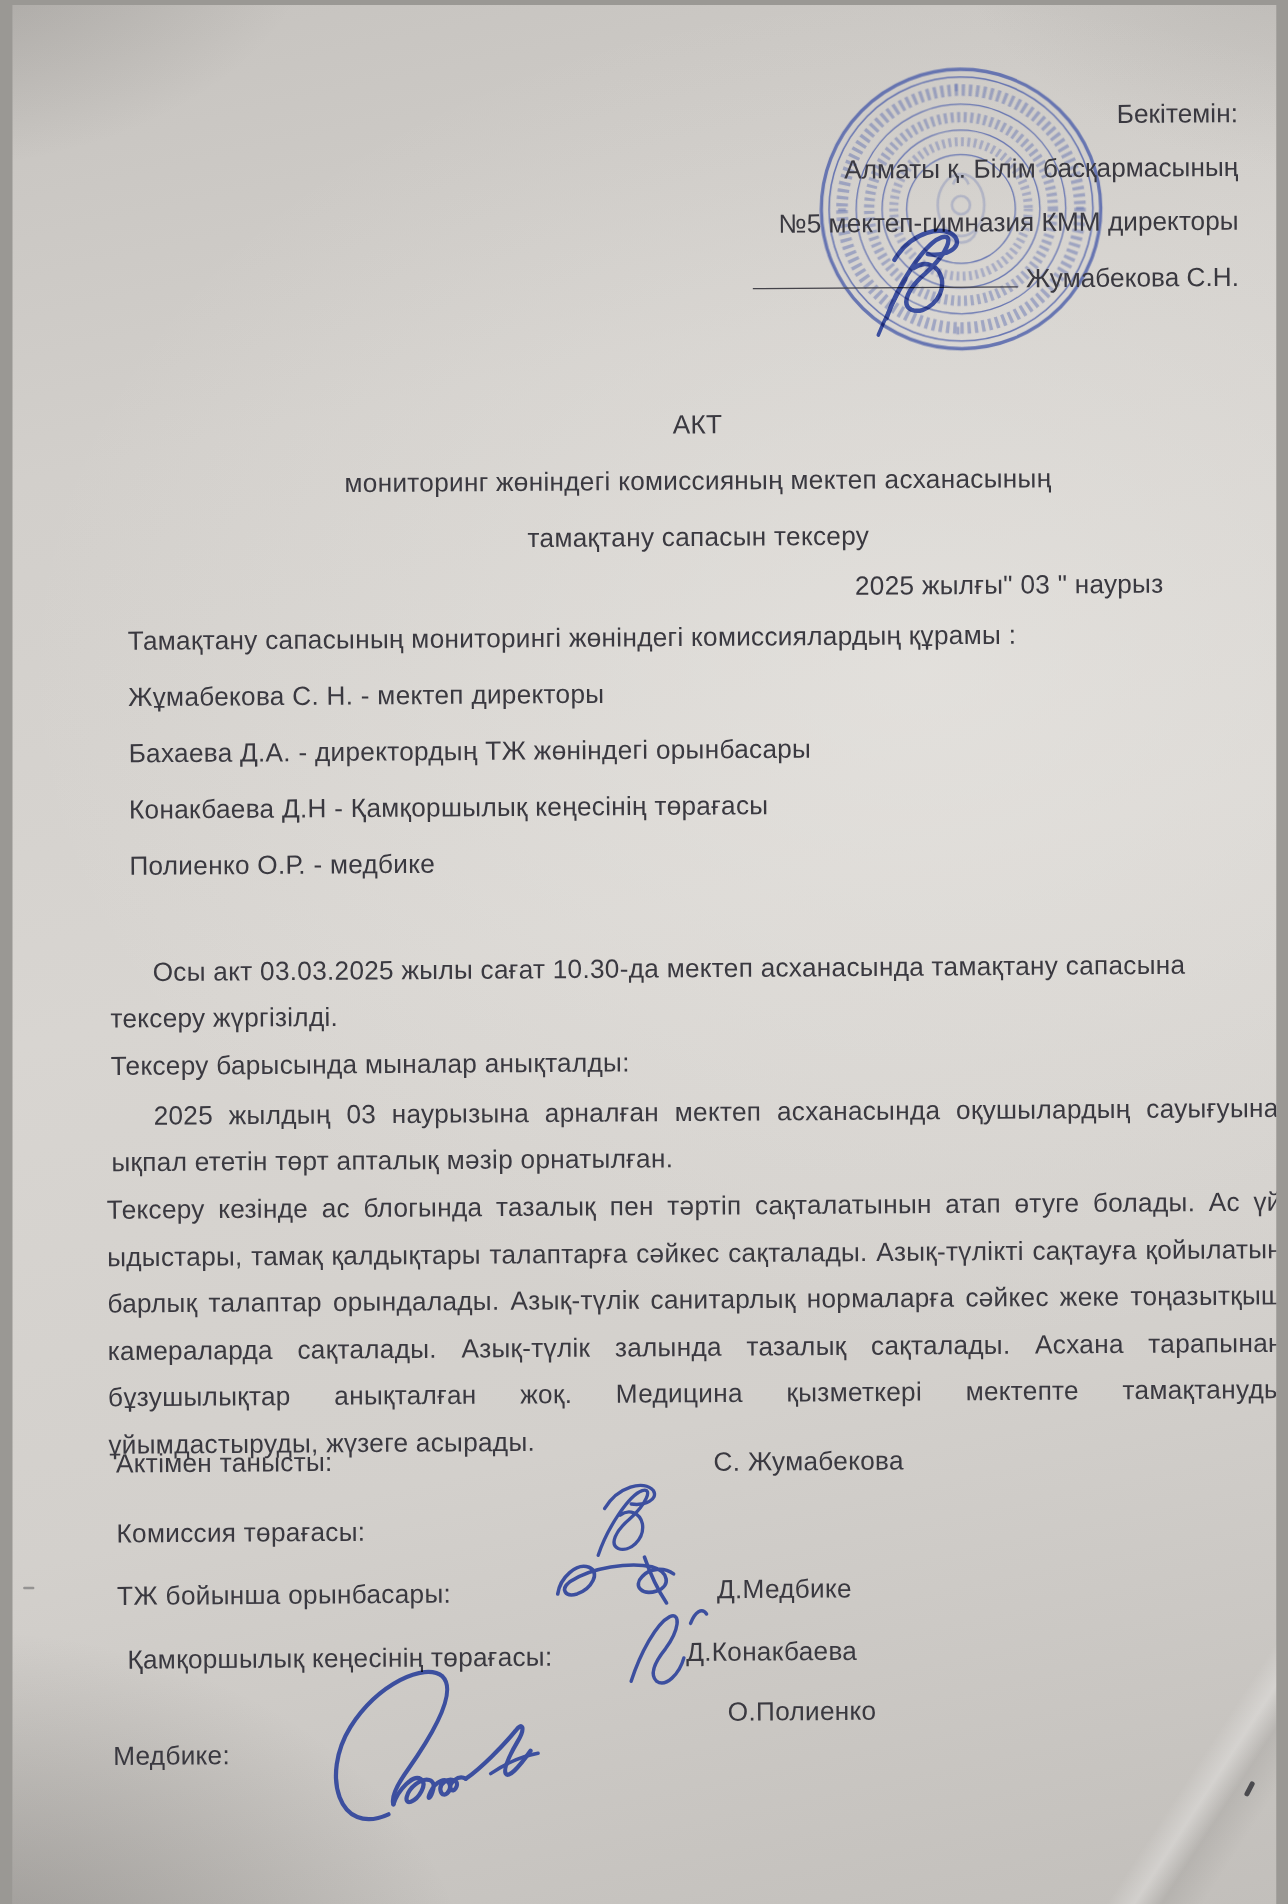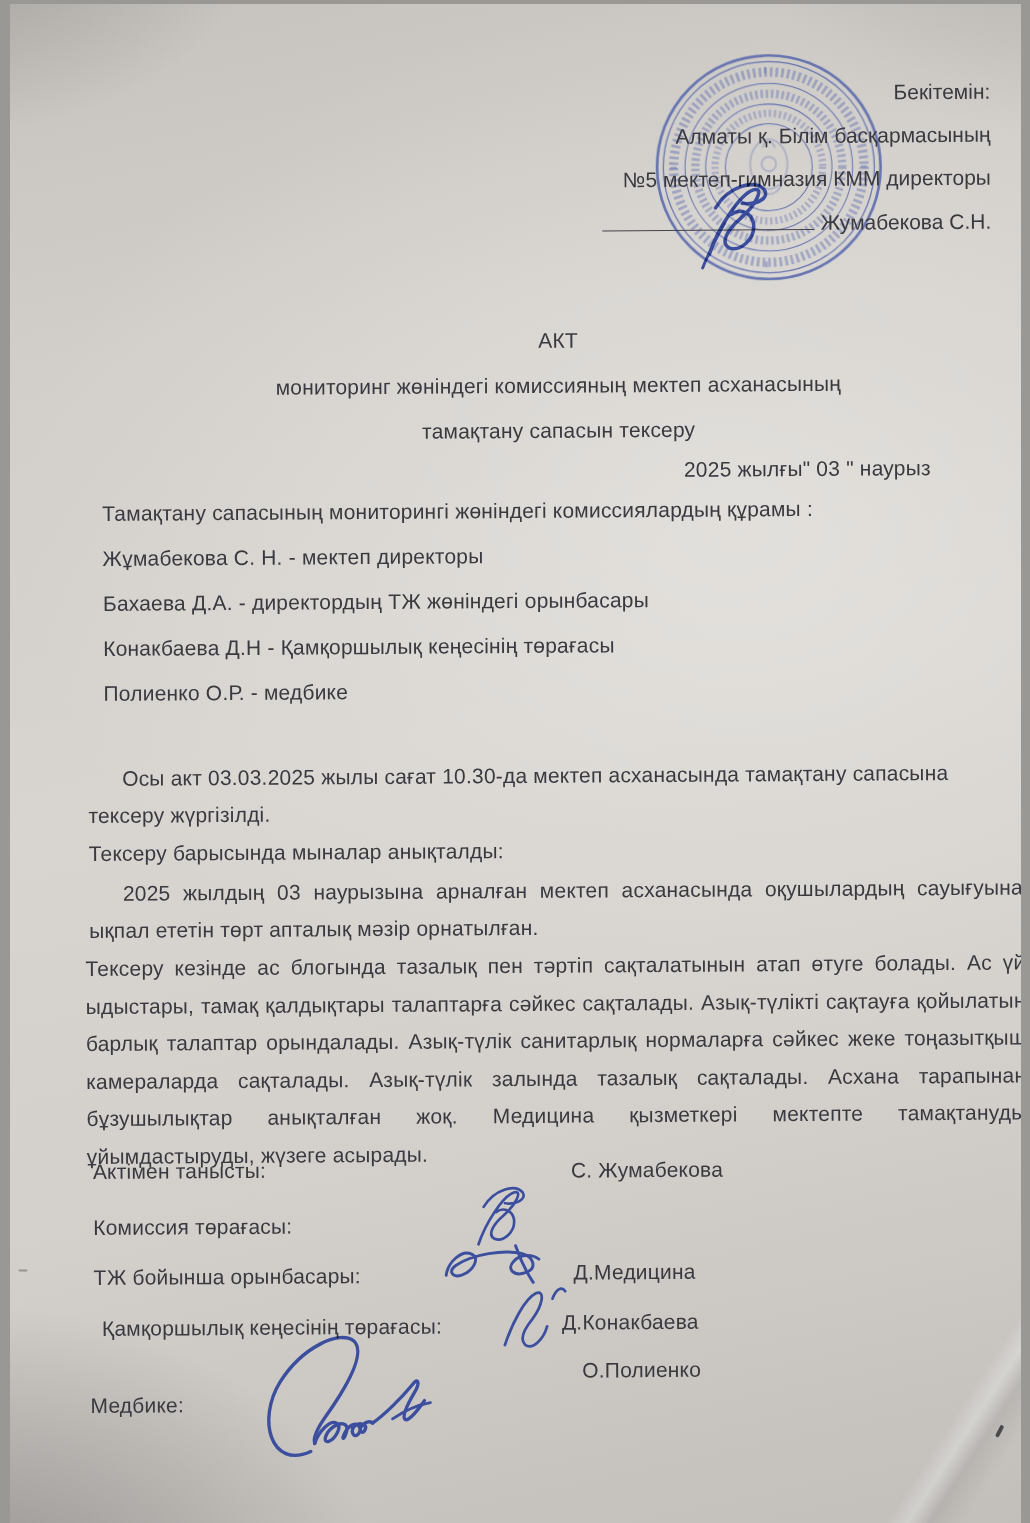--- a/index.html
+++ b/index.html
@@ -105,30 +105,30 @@
     <div class="txt" style="left:80px;top:1202px;">Комиссия төрағасы:</div>
     <div class="txt" style="left:558px;top:1148px;">С. Жумабекова</div>
     <svg class="sig" style="left:438px;top:1176px;width:90px;height:80px;" viewBox="0 0 100 90">
       <g fill="none" stroke="#3c4f9f" stroke-width="3" stroke-linecap="round">
         <path d="M30 72 C38 48 58 18 70 14 C80 11 74 26 58 40 C46 50 40 62 48 66 C58 70 72 58 70 44 C68 34 58 30 50 36"></path>
         <path d="M36 30 C48 10 72 4 80 14 C85 22 72 28 60 26"></path>
       </g>
     </svg>
 
     <div class="txt" style="left:80px;top:1252px;">ТЖ бойынша орынбасары:</div>
-    <div class="txt" style="left:560px;top:1250px;">Д.Медицина</div>
+    <div class="txt" style="left:560px;top:1250px;">Д.Медбике</div>
     <svg class="sig" style="left:424px;top:1234px;width:112px;height:58px;" viewBox="0 0 110 60">
       <g fill="none" stroke="#3c4f9f" stroke-width="3" stroke-linecap="round">
         <path d="M6 38 C8 24 22 12 32 16 C42 20 34 34 22 38 C12 41 8 34 16 28 C34 16 66 12 84 16 C98 20 100 32 88 36 C76 40 68 32 76 24 C82 17 94 16 102 22"></path>
         <path d="M78 8 C82 20 88 34 96 46"></path>
       </g>
     </svg>
 
     <div class="txt" style="left:88px;top:1303px;">Қамқоршылық кеңесінің төрағасы:</div>
-    <div class="txt" style="left:548px;top:1300px;">Д.Конакбаева</div>
+    <div class="txt" style="left:535px;top:1300px;">Д.Конакбаева</div>
     <svg class="sig" style="left:478px;top:1278px;width:92px;height:78px;" viewBox="0 0 100 80">
       <g fill="none" stroke="#3c4f9f" stroke-width="3" stroke-linecap="round">
         <path d="M14 66 C22 42 36 16 48 10 C58 6 56 22 44 38 C35 49 30 60 36 66 C44 72 56 60 60 46"></path>
         <path d="M66 16 C70 6 76 2 80 8"></path>
       </g>
     </svg>
 
     <div class="txt" style="left:76px;top:1380px;">Медбике:</div>
     <div class="txt" style="left:568px;top:1348px;">О.Полиенко</div>
     <svg class="sig" style="left:238px;top:1318px;width:220px;height:150px;" viewBox="0 0 220 150">

